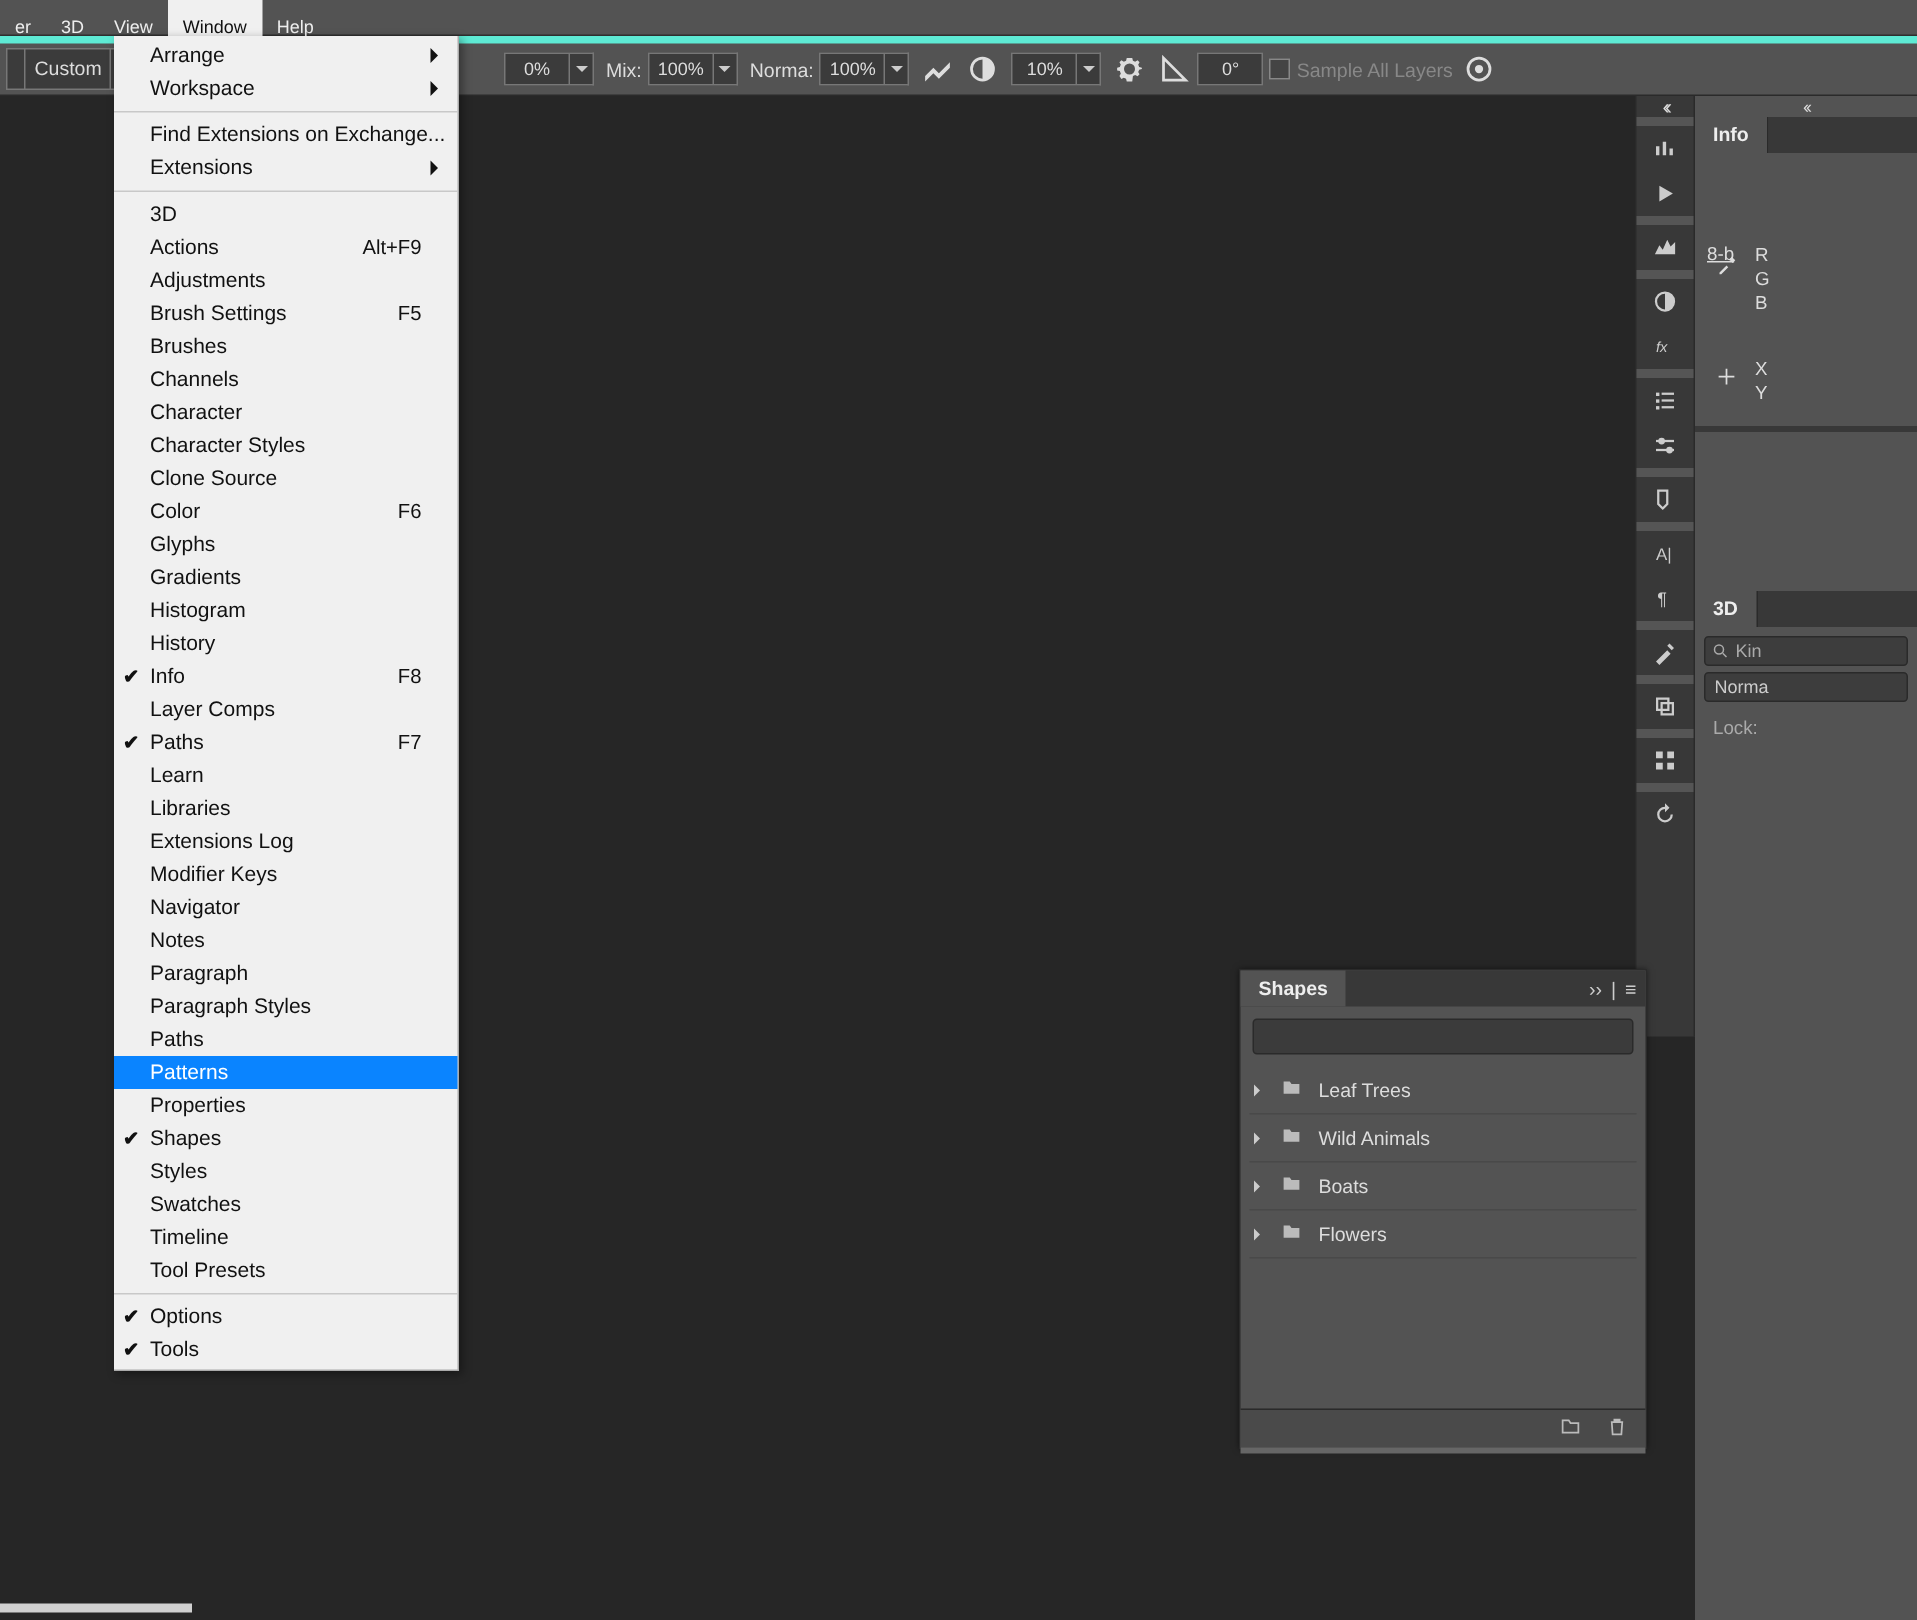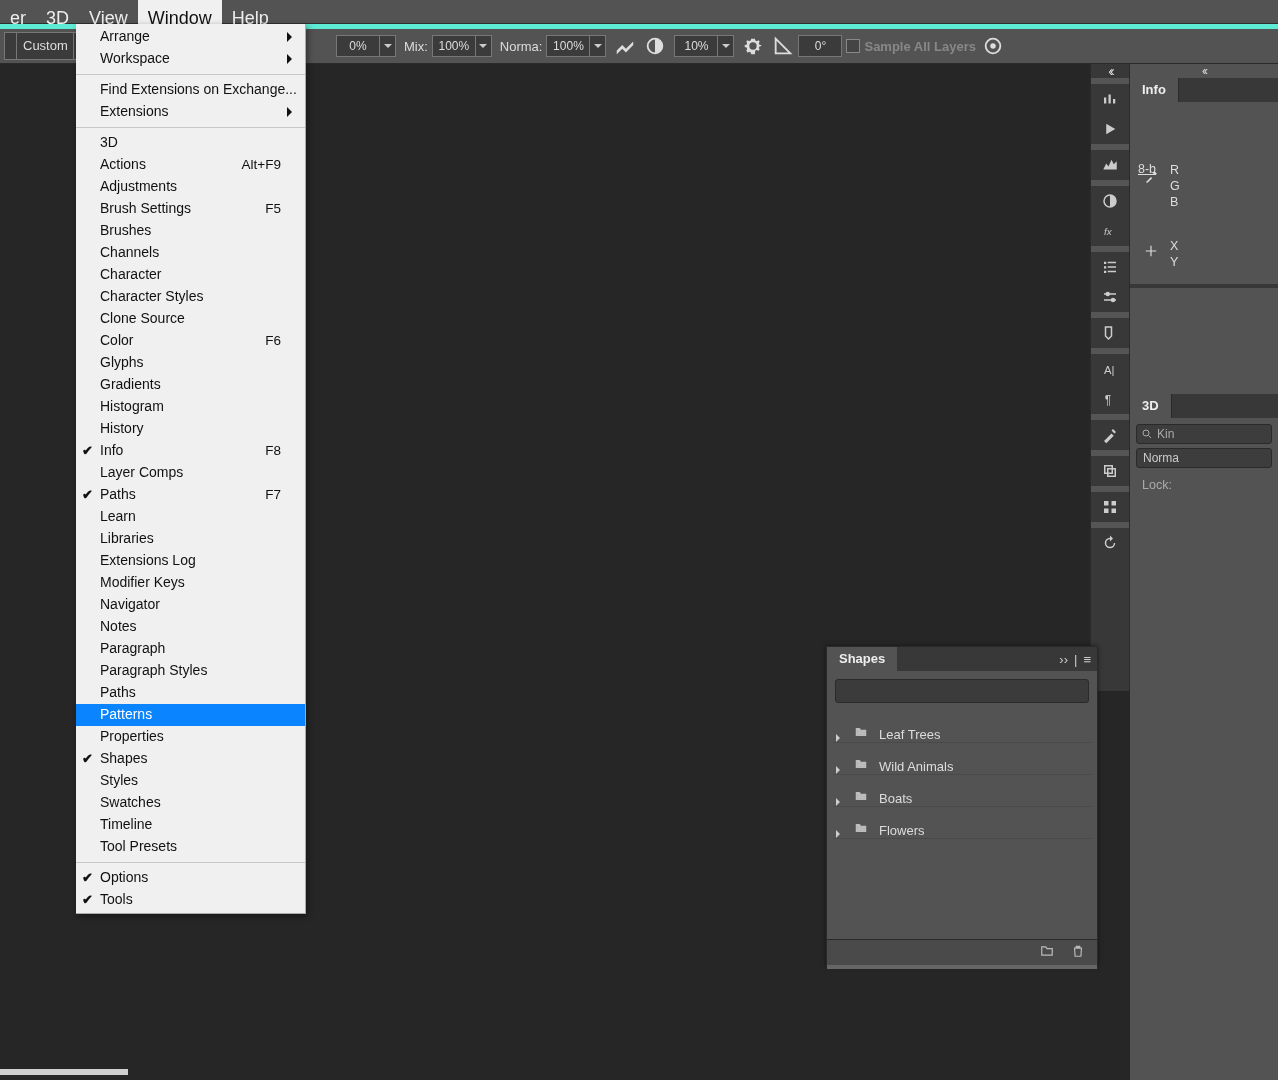--- a/index.html
+++ b/index.html
@@ -6,21 +6,21 @@
   html, body { width: 1278px; height: 1080px; overflow: hidden; background: #262626; color: #ddd; font-size: 13px; }
   body { position: relative; }
 
   
   .menubar {
     position: absolute; left: 0; top: 0; right: 0; height: 24px;
     background: #535353; display: flex; align-items: center; padding-left: 0;
     border-bottom: 1px solid #2f2f2f;
   }
   .menubar-item {
-    padding: 6px 10px; height: 24px; line-height: 24px; color: #eee; font-size: 18px;
+    padding: 6px 10px; height: 24px; line-height: 24px; color: #eee; font-size: 12px;
     cursor: default;
   }
   .menubar-item.active { background: #f0f0f0; color: #111; }
 
   
   .optionsbar {
     position: absolute; left: 0; top: 24px; right: 0; height: 40px;
     background: #535353; display: flex; align-items: center; padding-left: 4px;
     border-top: 5px solid #5eead4; border-bottom: 1px solid #2a2a2a;
   }
@@ -51,21 +51,21 @@
   .ob-num-dd:after { content:""; border:4px solid transparent; border-top-color:#ccc; margin-top:4px; }
   .ob-icon {
     width: 22px; height: 22px; margin: 0 4px; display:flex; align-items:center; justify-content:center;
     color:#ddd;
   }
   .ob-angle {
     width: 44px; height: 22px; background: #3b3b3b; border: 1px solid #777;
     color: #ddd; font-size: 12px; text-align: center; line-height: 20px;
   }
   .ob-check { width: 14px; height: 14px; border:1px solid #888; background:#444; margin:0 4px; }
-  .ob-check-label { color:#888; font-size:13px; margin-right:0;font-weight:bold; }
+  .ob-check-label { color:#888; font-size:13px; margin-right:0; }
   .ob-target { margin-left:6px; }
 
   
   .canvas {
     position: absolute; left: 0; top: 64px; right: 188px; bottom: 0;
     background: #262626;
   }
   .canvas-bottom {
     position: absolute; left: 0; bottom: 5px; width: 128px; height: 6px;
     background: #d0d0d0;
@@ -155,21 +155,21 @@
     box-shadow: 0 0 4px rgba(0,0,0,0.5);
   }
   .shapes-titlebar { display:flex; background:#383838; height:24px; align-items:center; }
   .shapes-tab { background:#535353; padding:0 12px; line-height:24px; font-weight:600; font-size:13px; color:#eee; }
   .shapes-titlebar-icons { margin-left:auto; display:flex; align-items:center; gap:6px; padding-right:6px; color:#ccc; }
   .shapes-search {
     margin:8px; height:24px; background:#3b3b3b; border:1px solid #2a2a2a; border-radius:3px;
   }
   .shapes-list { margin:0 6px; }
   .shapes-row {
-    display:flex; align-items:flex-end; height:32px; font-size:13px; color:#ddd;
+    display:flex; align-items:center; height:32px; font-size:13px; color:#ddd;
     border-bottom:1px solid #494949;
   }
   .shapes-row .chev {
     width:14px; display:flex; align-items:center; justify-content:center; margin-right:6px;
   }
   .shapes-row .chev:after {
     content:""; border:4px solid transparent; border-left-color:#ccc;
   }
   .shapes-row .folder { margin-right:10px; color:#bbb; }
   .shapes-panel-footer {

